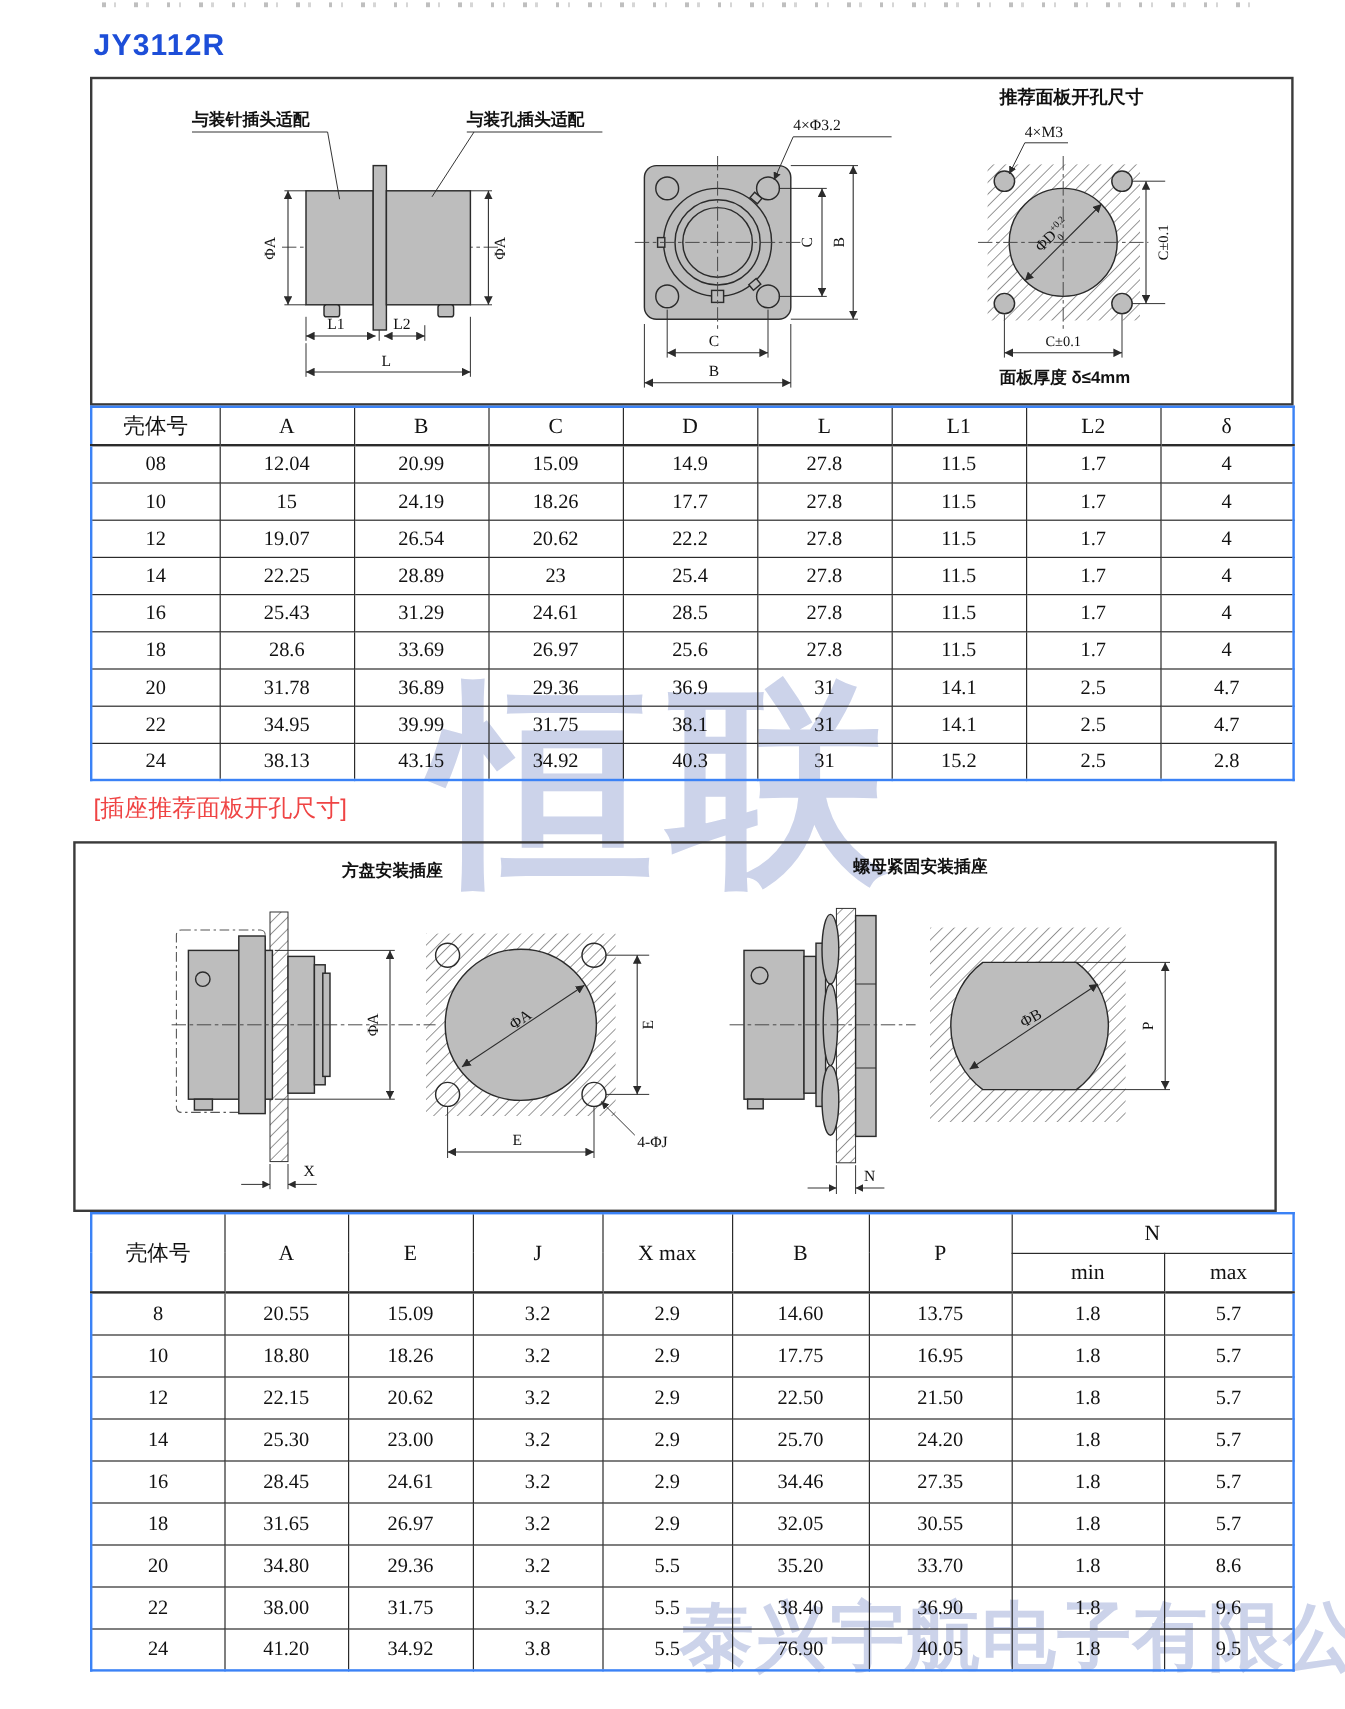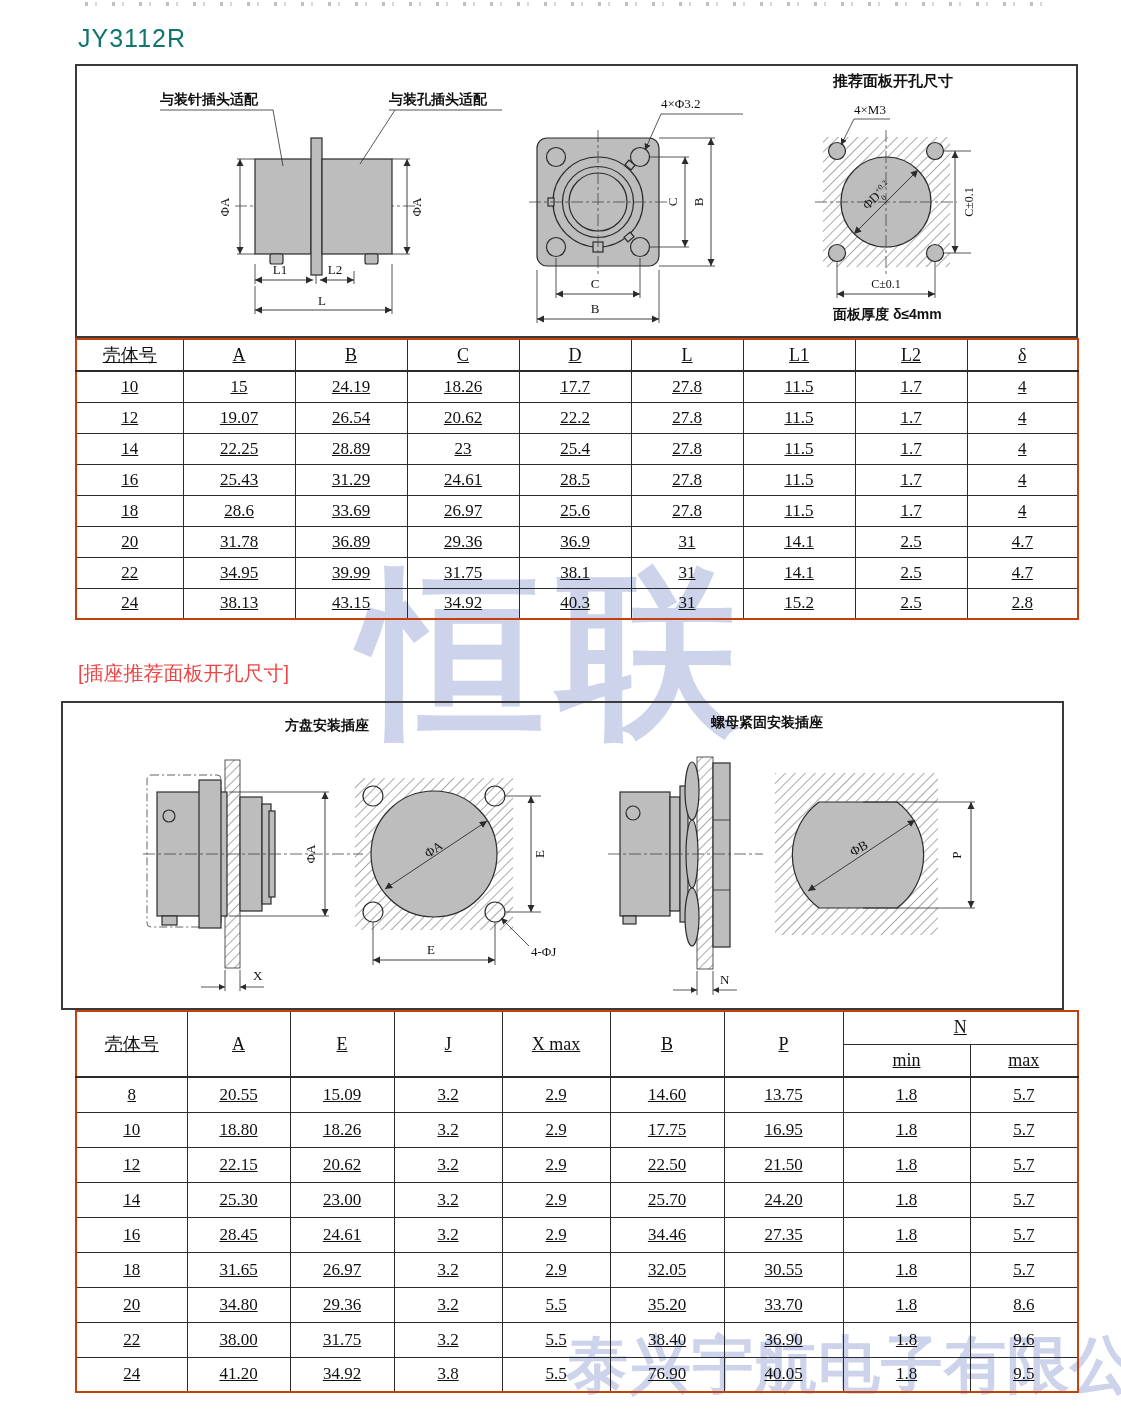--- a/index.html
+++ b/index.html
@@ -5,32 +5,32 @@
   html,body{margin:0;padding:0;background:#fff;}
   #page{position:relative;width:1121px;height:1424px;background:#fff;overflow:hidden;
         font-family:"Liberation Sans",sans-serif;color:#222;}
   .wm{position:absolute;z-index:0;color:#ccd3ea;font-weight:bold;line-height:1;
       font-family:"Liberation Sans",sans-serif;white-space:nowrap;}
   #wm-center{left:362px;top:562px;font-size:182px;letter-spacing:14px;}
   #wm-bottom{left:566px;top:1334px;font-size:62px;letter-spacing:1px;}
   .layer{position:absolute;z-index:1;}
   #top-artifact{left:85px;top:2px;width:965px;height:4px;opacity:.55;
       background:repeating-linear-gradient(90deg,#8b8b8b 0 3px,transparent 3px 10px,#b5b5b5 10px 12px,transparent 12px 27px);}
-  #page-title{left:78px;top:24px;font-size:25px;letter-spacing:1px;color:#0f766e;font-weight:400;}
+  #page-title{left:78px;top:24px;font-size:25px;letter-spacing:1px;color:#1d4ed8;font-weight:700;}
   .dbox{position:absolute;border:2px solid #3a3a3a;background:transparent;}
   #box1{left:75px;top:64px;width:999px;height:270px;}
   #box2{left:61px;top:701px;width:999px;height:305px;}
   #section-label{left:78px;top:660px;font-size:20px;color:#ef4444;}
   table{position:absolute;border-collapse:collapse;table-layout:fixed;z-index:1;background:transparent;
         font-family:"Liberation Serif",serif;color:#111;}
   #table1{left:75px;top:338px;width:1002px;}
   #table2{left:75px;top:1010px;width:1002px;}
   th,td{border:1px solid #2b2b2b;text-align:center;vertical-align:middle;
         font-size:17px;font-weight:normal;padding:0;background:transparent;}
-  table{border:2px solid #c2410c;text-decoration:underline;}
+  table{border:2px solid #3b82f6;}
   thead th{border-bottom:2px solid #2b2b2b;font-size:18px;}
   #table1 thead tr{height:32px;} #table1 tbody tr{height:31px;}
   #table2 thead tr{height:33px;} #table2 tbody tr{height:35px;}
   
   .cjk{font:bold 14px "Liberation Sans",sans-serif;fill:#111;}
   .cjk15{font:bold 15px "Liberation Sans",sans-serif;fill:#111;}
   .dt{font:13px "Liberation Serif",serif;fill:#111;}
   .dt12{font:12px "Liberation Serif",serif;fill:#111;}
   .ol{fill:#bdbdbd;stroke:#2b2b2b;stroke-width:1.2;}
   .nf{fill:none;stroke:#2b2b2b;stroke-width:1.2;}
@@ -180,20 +180,31 @@
           <th>C</th>
           <th>D</th>
           <th>L</th>
           <th>L1</th>
           <th>L2</th>
           <th>δ</th>
         </tr>
     </thead>
     <tbody>
         <tr>
+          <td>08</td>
+          <td>12.04</td>
+          <td>20.99</td>
+          <td>15.09</td>
+          <td>14.9</td>
+          <td>27.8</td>
+          <td>11.5</td>
+          <td>1.7</td>
+          <td>4</td>
+        </tr>
+        <tr>
           <td>10</td>
           <td>15</td>
           <td>24.19</td>
           <td>18.26</td>
           <td>17.7</td>
           <td>27.8</td>
           <td>11.5</td>
           <td>1.7</td>
           <td>4</td>
         </tr>

